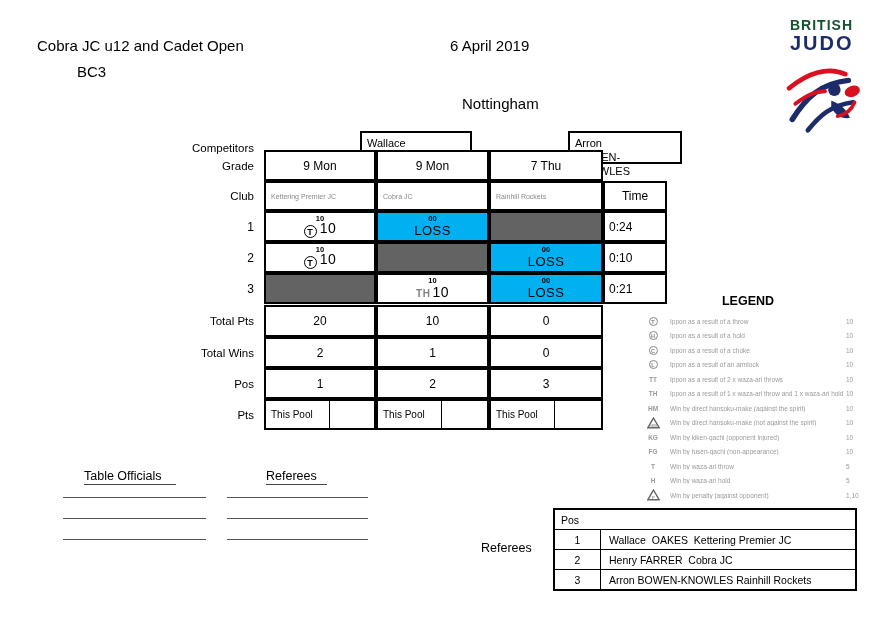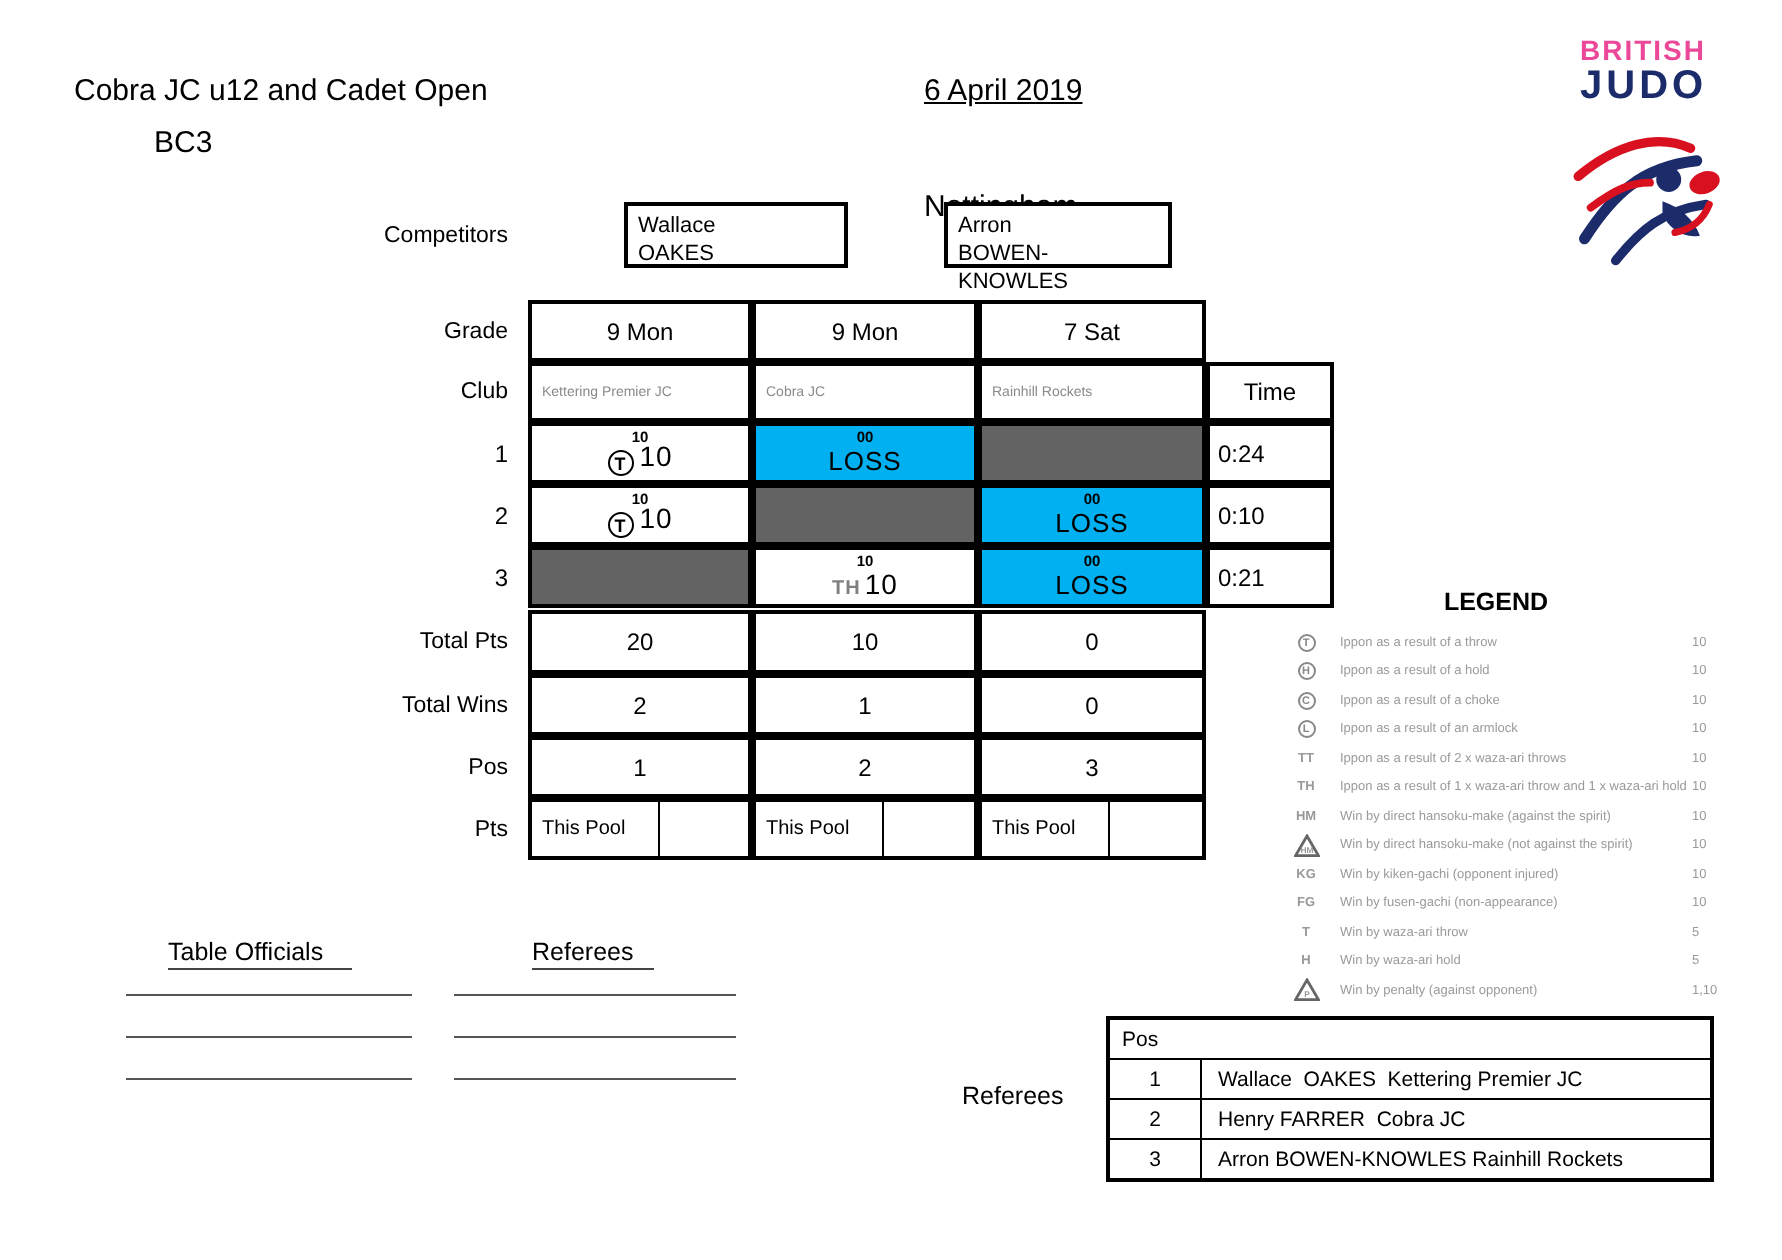--- a/index.html
+++ b/index.html
@@ -3,21 +3,21 @@
 <meta charset="utf-8">
 <style>
   html,body{margin:0;padding:0;}
   body{
     width:891px;height:630px;background:#fff;position:relative;overflow:hidden;
     font-family:"Liberation Sans","DejaVu Sans",sans-serif;color:#000;
   }
   .abs{position:absolute;}
   
   .title-line{font-size:15px;line-height:20px;}
-  .logo-word1{font-size:14px;font-weight:bold;color:#ec4899;letter-spacing:1px;line-height:15px;}
+  .logo-word1{font-size:14px;font-weight:bold;color:#14532d;letter-spacing:1px;line-height:15px;}
   .logo-word2{font-size:20px;font-weight:bold;color:#1c2c6b;letter-spacing:2px;line-height:20px;}
   
   .prow{position:absolute;left:160px;display:flex;align-items:stretch;}
   .rlabel{width:94px;text-align:right;padding-right:10px;font-size:11.5px;align-self:center;}
   .cell{box-sizing:border-box;border:2px solid #000;background:#fff;position:relative;}
   .c1{width:112px}.c2{width:113px}.c3{width:114px}.ct{width:64px}
   .comp{padding:3px 5px;font-size:11px;line-height:14px;margin-left:48px;}
   .center-cell{display:flex;align-items:center;justify-content:center;font-size:12px;}
   .club-cell{display:flex;align-items:center;padding-left:5px;font-size:7px;color:#8a8a8a;}
   .time-cell{display:flex;align-items:center;padding-left:4px;font-size:12px;}
@@ -51,55 +51,55 @@
   .res-pos{width:46px;display:flex;align-items:center;justify-content:center;font-size:10.5px;border-right:1px solid #000;box-sizing:border-box;}
   .res-row.header .res-pos{justify-content:flex-start;padding-left:6px;border-right:1px solid transparent;}
   .res-name{flex:1;display:flex;align-items:center;padding-left:8px;font-size:10.5px;white-space:pre;}
   .res-row.header .res-name{justify-content:center;padding-left:0;}
 </style>
 </head>
 <body>
 
 <div class="abs title-line" style="left:37px;top:36px;">Cobra JC u12 and Cadet Open</div>
 <div class="abs title-line" style="left:37px;top:62px;margin-left:40px;">BC3</div>
-<div class="abs title-line" style="left:462px;top:36px;text-decoration:underline;">6 April 2019</div>
+<div class="abs title-line" style="left:450px;top:36px;">6 April 2019</div>
 <div class="abs title-line" style="left:462px;top:62px;margin-top:32px;">Nottingham</div>
 
 <div class="abs" style="left:790px;top:18px;width:80px;">
   <div class="logo-word1">BRITISH</div>
   <div class="logo-word2">JUDO</div>
   <svg width="78" height="78" viewBox="0 0 100 100" style="margin-top:4px;margin-left:-4px;">
     <path d="M4,40 C28,20 54,12 76,22" fill="none" stroke="#d8101f" stroke-width="6" stroke-linecap="round"></path>
     <path d="M8,80 C26,52 44,34 80,30" fill="none" stroke="#1c2c6b" stroke-width="7" stroke-linecap="round"></path>
     <path d="M28,94 C44,74 58,62 86,58" fill="none" stroke="#1c2c6b" stroke-width="6" stroke-linecap="round"></path>
     <path d="M12,60 C28,48 38,44 50,44" fill="none" stroke="#d8101f" stroke-width="5" stroke-linecap="round"></path>
     <circle cx="62" cy="42" r="8" fill="#1c2c6b"></circle>
     <ellipse cx="85" cy="44" rx="10" ry="7" fill="#d8101f" transform="rotate(-20 85 44)"></ellipse>
     <path d="M58,56 C70,60 78,68 82,78 C72,80 62,74 58,64 Z" fill="#1c2c6b"></path>
     <path d="M88,58 C84,68 76,74 66,76" fill="none" stroke="#d8101f" stroke-width="4.5" stroke-linecap="round"></path>
   </svg>
 </div>
 
-<div class="prow" style="top:101px;height:33px;">
+<div class="prow" style="top:131px;height:33px;gap:48px;">
   <div class="rlabel">Competitors</div>
   <div class="cell c1 comp">
     <div>Wallace</div>
     <div>OAKES</div>
   </div>
   <div class="cell c3 comp">
     <div>Arron</div>
     <div>BOWEN-KNOWLES</div>
   </div>
 </div>
 
 <div class="prow" style="top:150px;height:31px;">
   <div class="rlabel">Grade</div>
   <div class="cell c1 center-cell">9 Mon</div>
   <div class="cell c2 center-cell">9 Mon</div>
-  <div class="cell c3 center-cell">7 Sat</div>
+  <div class="cell c3 center-cell">7 Thu</div>
 </div>
 
 <div class="prow" style="top:181px;height:30px;">
   <div class="rlabel">Club</div>
   <div class="cell c1 club-cell">Kettering Premier JC</div>
   <div class="cell c2 club-cell">Cobra JC</div>
   <div class="cell c3 club-cell">Rainhill Rockets</div>
   <div class="cell ct center-cell">Time</div>
 </div>
 

